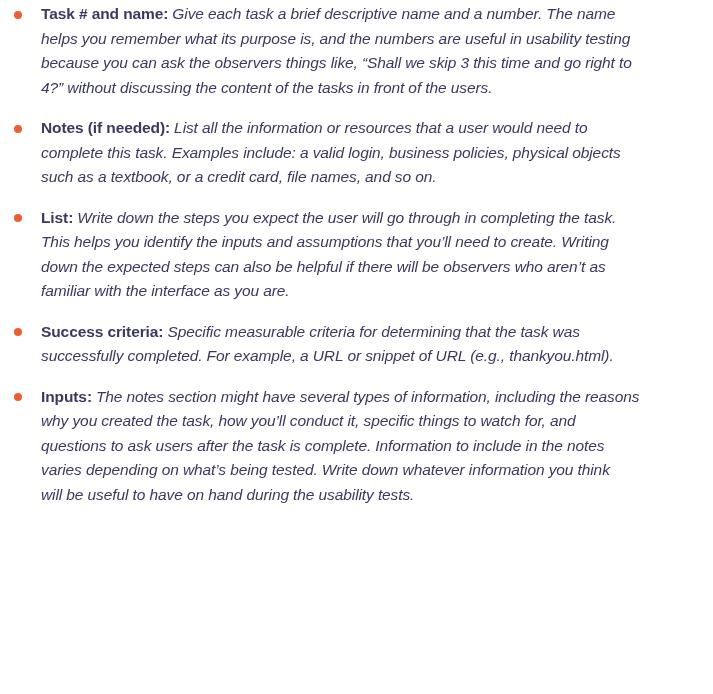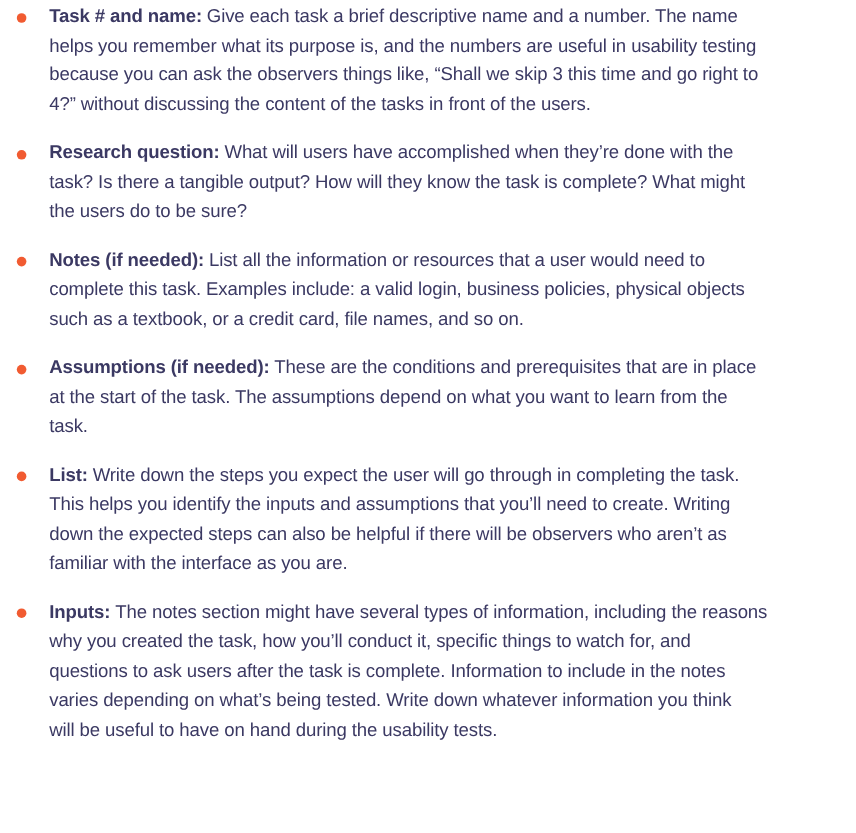--- a/index.html
+++ b/index.html
@@ -39,57 +39,51 @@
     background: var(--bullet-color);
   }
   .item-label {
     font-weight: 700;
     white-space: pre;
     margin-right: 4px;
     margin-top: 20px;
   }
   .item-text {
     white-space: pre; 
+    font-style: italic;
   }
 </style>
 </head>
 <body>
 
 <ul class="task-list">
   <li>
     <span class="bullet"></span>
     <span class="item-label">Task # and name:</span><span class="item-text">Give each task a brief descriptive name and a number. The name
 helps you remember what its purpose is, and the numbers are useful in usability testing
 because you can ask the observers things like, “Shall we skip 3 this time and go right to
 4?” without discussing the content of the tasks in front of the users.</span>
   </li>
   <li>
     <span class="bullet"></span>
-    <span class="item-label">Research question:</span><span class="item-text">What will users have accomplished when they’re done with the
-task? Is there a tangible output? How will they know the task is complete? What might
-the users do to be sure?</span>
-  </li>
-  <li>
-    <span class="bullet"></span>
     <span class="item-label">Notes (if needed):</span><span class="item-text">List all the information or resources that a user would need to
 complete this task. Examples include: a valid login, business policies, physical objects
 such as a textbook, or a credit card, file names, and so on.</span>
-  </li>
-  <li>
-    <span class="bullet"></span>
-    <span class="item-label">Assumptions (if needed):</span><span class="item-text">These are the conditions and prerequisites that are in place
-at the start of the task. The assumptions depend on what you want to learn from the
-task.</span>
   </li>
   <li>
     <span class="bullet"></span>
     <span class="item-label">List:</span><span class="item-text">Write down the steps you expect the user will go through in completing the task.
 This helps you identify the inputs and assumptions that you’ll need to create. Writing
 down the expected steps can also be helpful if there will be observers who aren’t as
 familiar with the interface as you are.</span>
+  </li>
+  <li>
+    <span class="bullet"></span>
+    <span class="item-label">Success criteria:</span><span class="item-text">Specific measurable criteria for determining that the task was
+successfully completed. For example, a URL or snippet of URL (e.g., thankyou.html).</span>
   </li>
   <li>
     <span class="bullet"></span>
     <span class="item-label">Inputs:</span><span class="item-text">The notes section might have several types of information, including the reasons
 why you created the task, how you’ll conduct it, specific things to watch for, and
 questions to ask users after the task is complete. Information to include in the notes
 varies depending on what’s being tested. Write down whatever information you think
 will be useful to have on hand during the usability tests.</span>
   </li>
 </ul>

